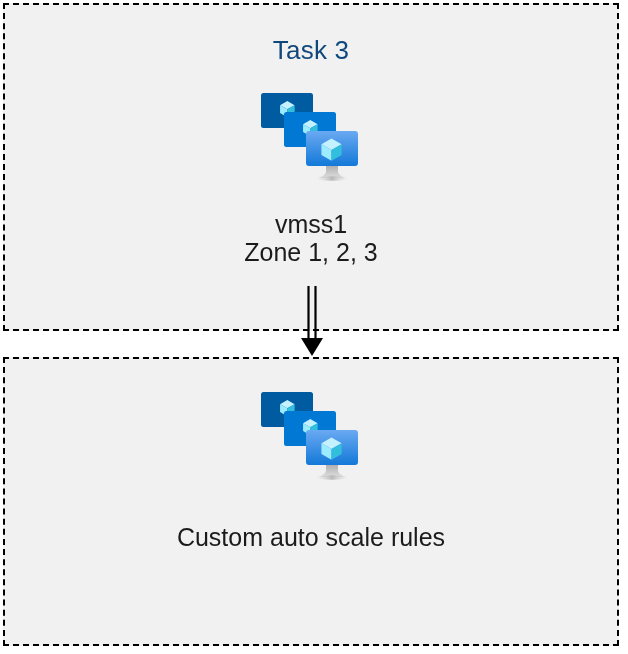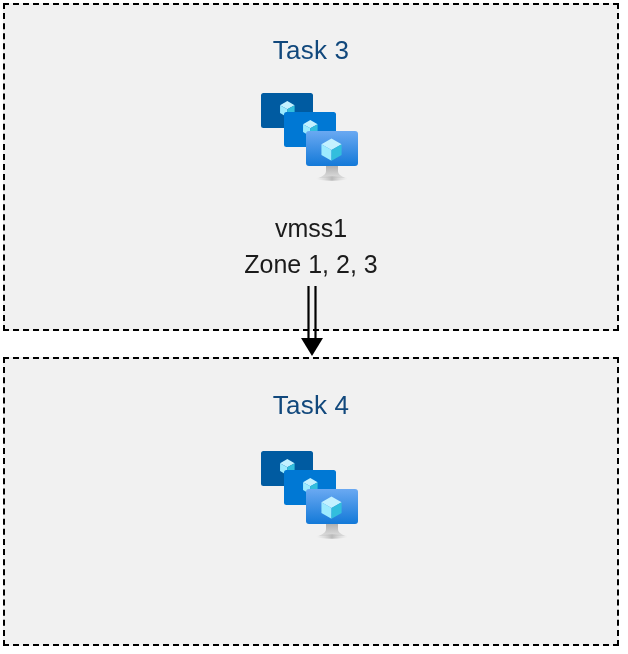--- a/index.html
+++ b/index.html
@@ -57,21 +57,21 @@
     font-weight: 400;
     letter-spacing: 0.2px;
     white-space: nowrap;
   }
   #panel-task-3 .panel-title { margin-top: 32px; }
   #panel-task-4 .panel-title { margin-top: 33px; }
 
   .panel-caption {
     color: #1b1b1b;
     font-size: 25px;
-    line-height: 36px;
+    line-height: 28px;
     text-align: center;
     white-space: pre-line;
   }
   #vmss-caption { margin-top: 22px; }
   #autoscale-caption { margin-top: 36px; }
 
   
   .vmss-icon {
     position: relative;
     width: 104px;
@@ -157,21 +157,20 @@
       <line x1="9.5" y1="0" x2="9.5" y2="54" stroke="#000000" stroke-width="2.2"></line>
       <line x1="16.5" y1="0" x2="16.5" y2="54" stroke="#000000" stroke-width="2.2"></line>
 
       <path d="M2 52 L24 52 L13 70 Z" fill="#000000"></path>
     </svg>
   </div>
 
   <div class="panel" id="panel-task-4">
     <div class="panel-inner">
 
-      <div class="panel-title">Task 4</div>
 
       <div class="vmss-icon">
         <svg width="104" height="100" viewBox="0 0 104 100" xmlns="http://www.w3.org/2000/svg">
           <defs>
             <linearGradient id="frontMon4" x1="0" y1="0" x2="0" y2="1">
               <stop offset="0%" stop-color="#6aa9f2"></stop>
               <stop offset="100%" stop-color="#1379d8"></stop>
             </linearGradient>
             <linearGradient id="standG4" x1="0" y1="0" x2="0" y2="1">
               <stop offset="0%" stop-color="#a9a9a9"></stop>
@@ -203,16 +202,17 @@
 
           <rect x="47" y="43" width="52" height="35" rx="3" fill="url(#frontMon4)"></rect>
           <g transform="translate(61,49) scale(0.72)">
             <path d="M16 2 L30 10 L16 18 L2 10 Z" fill="#c3f1ff"></path>
             <path d="M2 10 L16 18 L16 33 L2 25 Z" fill="#9cebff"></path>
             <path d="M30 10 L16 18 L16 33 L30 25 Z" fill="#32bedd"></path>
           </g>
         </svg>
       </div>
 
+      <div class="panel-caption" id="autoscale-caption">Custom auto scale rules</div>
     </div>
   </div>
 
 </div>
 
 </body></html>

